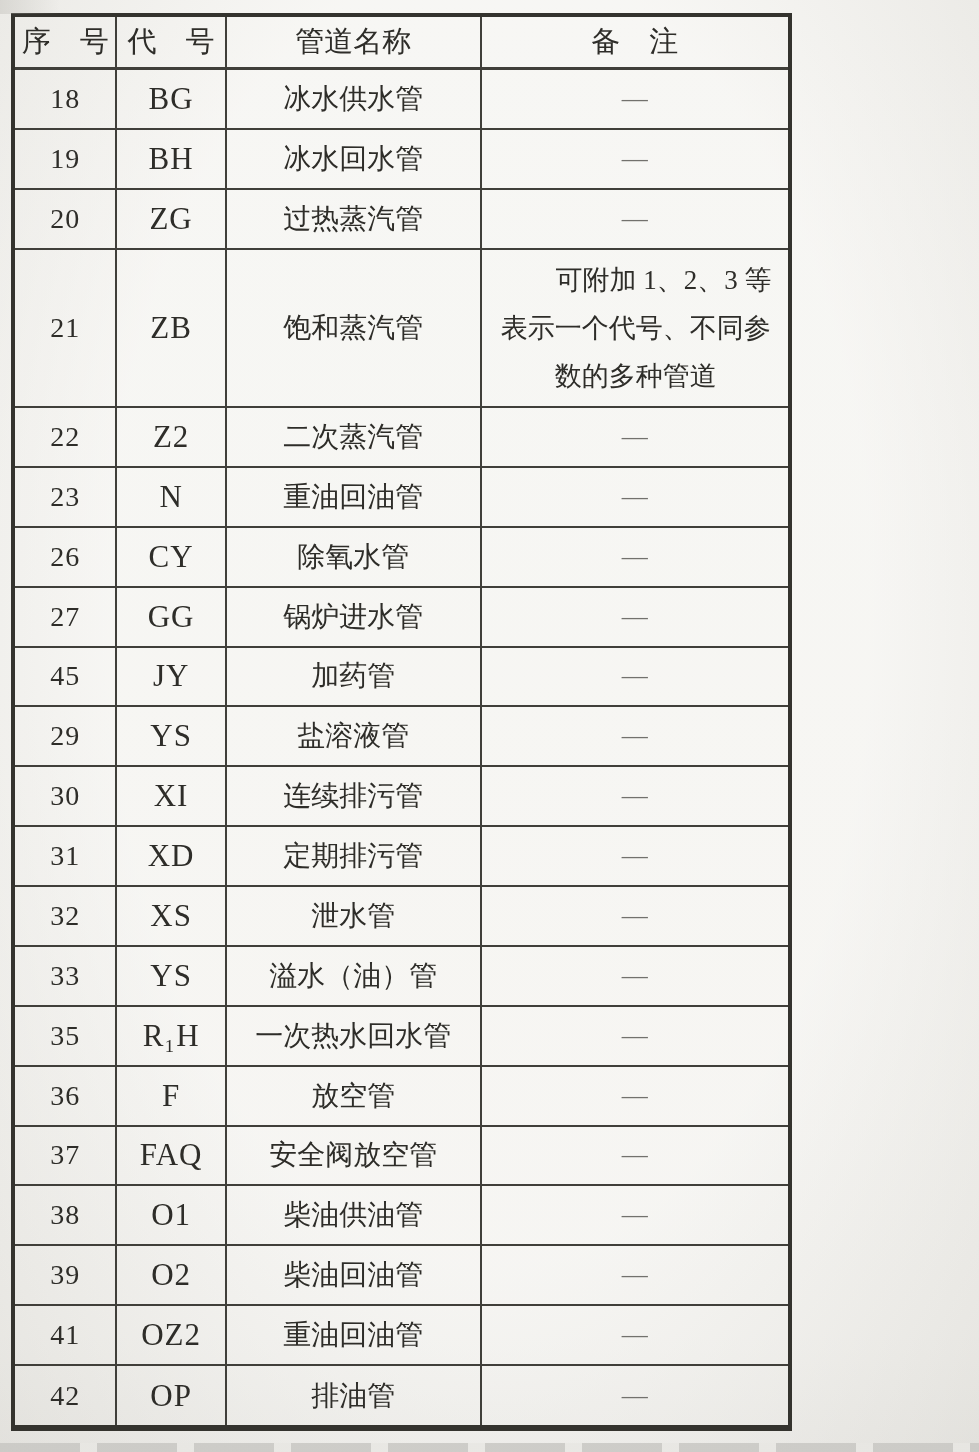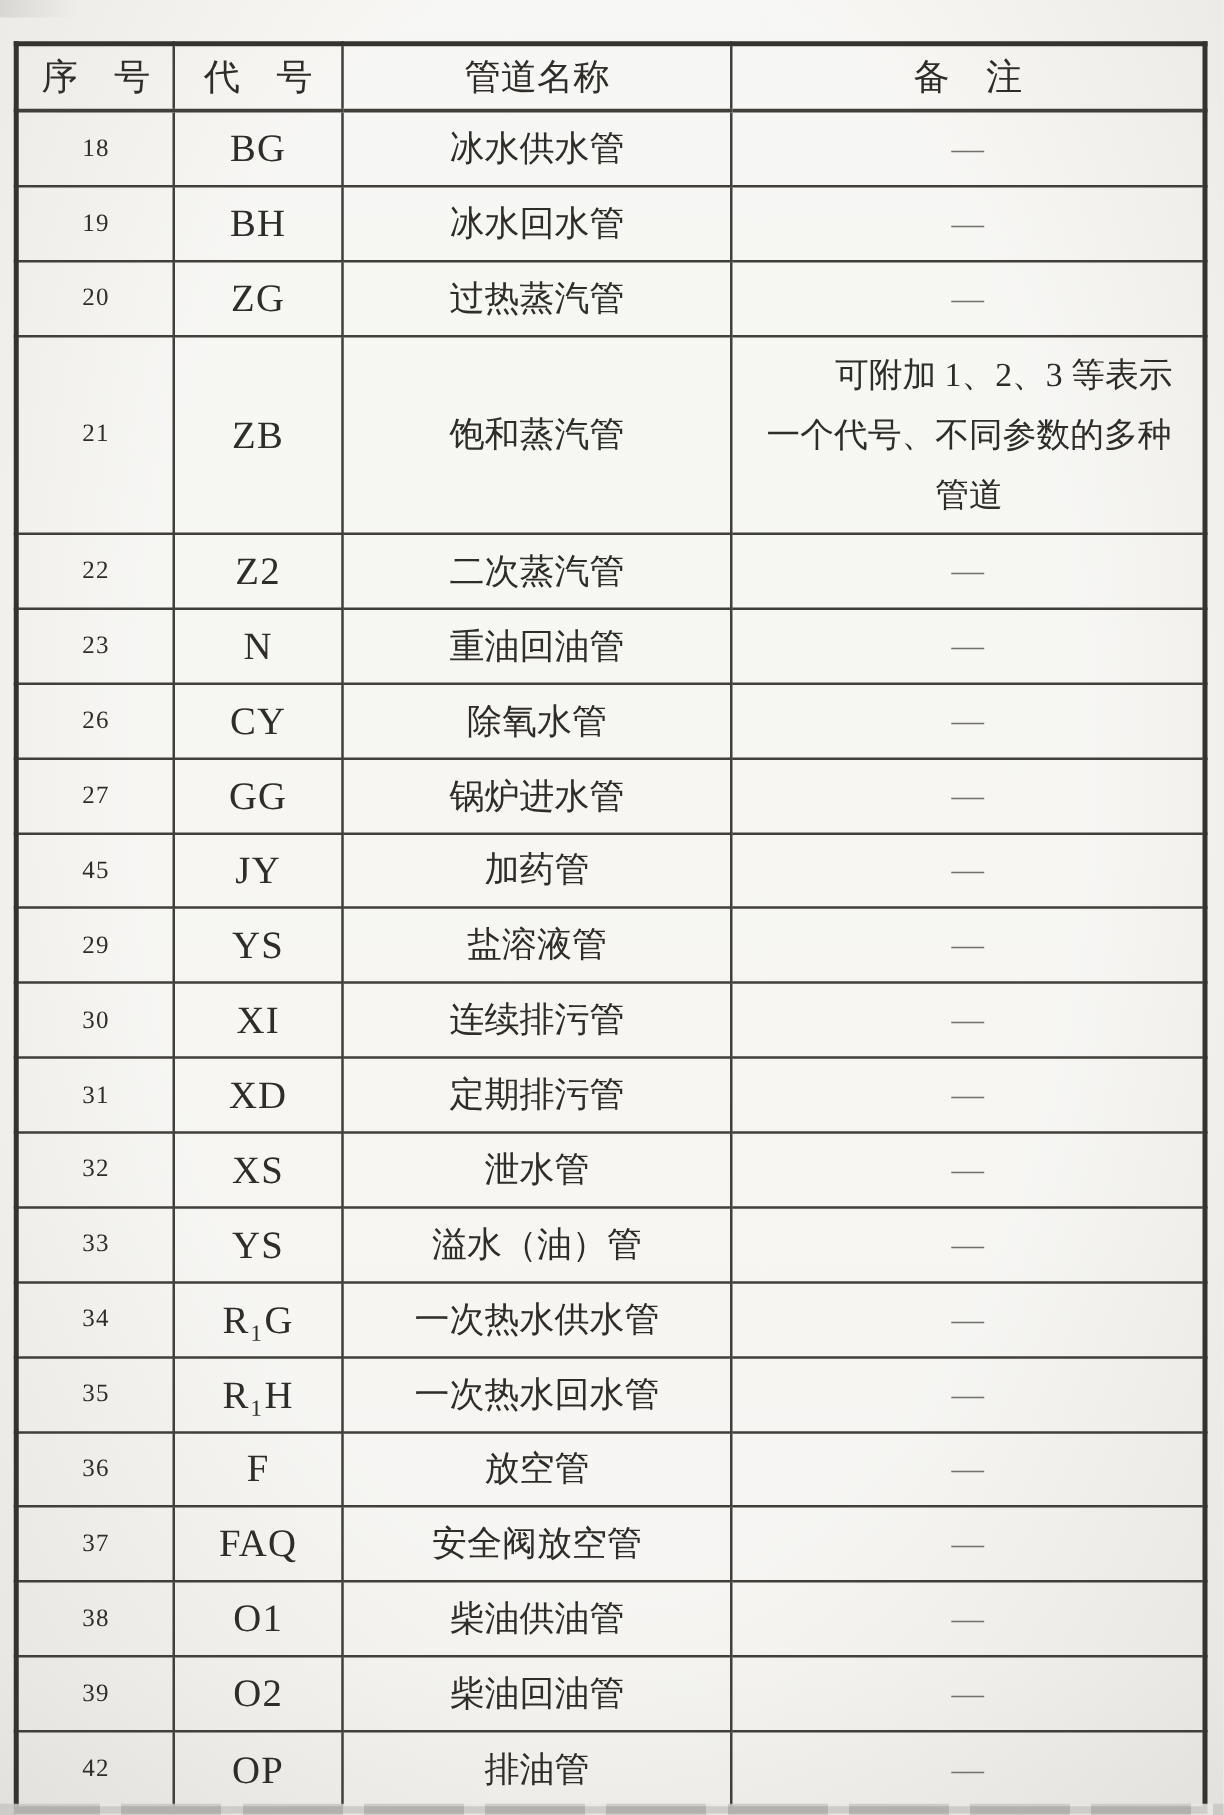--- a/index.html
+++ b/index.html
@@ -10,42 +10,41 @@
     font-family:"Liberation Serif","DejaVu Serif",serif;
   }
   .page {
     position:absolute; inset:0;
     background:
       radial-gradient(ellipse at 50% 42%, rgba(255,255,255,.35) 55%, rgba(190,188,182,.22) 100%),
       linear-gradient(180deg,#f3f2ee 0%, #f1f0ec 92%, #ecebe7 100%);
   }
   table.pipes {
     position:absolute; left:11px; top:13px;
-    width:955px; height:1418px;
+    width:781px; height:1418px;
     border-collapse:collapse; table-layout:fixed;
     border:4px solid #34332e;
     border-bottom-width:6px;
     background:transparent;
-    margin-top:20px;
   }
   th, td {
     border:2px solid #403f3a;
     text-align:center;
     vertical-align:middle;
     color:#2e2d29;
     padding:0;
   }
   thead th {
     height:50px;
     font-size:29px;
     font-weight:normal;
     border-bottom-width:3px;
   }
   td { font-size:28px; }
-  td.num  { font-size:20px; letter-spacing:1px; }
+  td.num  { font-size:28px; letter-spacing:1px; }
   td.code { font-size:31px; letter-spacing:1px; }
   td.dash { color:#72716d; font-size:26px; }
   tr.tall { height:106px; }
   td.remark-para {
     text-align:center;
     padding:6px 14px 6px 16px;
     font-size:27px;
     line-height:1.78;
     text-indent:2.05em;
     color:#2e2d29;
@@ -162,26 +161,20 @@
         <td>泄水管</td>
         <td class="dash">—</td>
       </tr>
       <tr>
         <td class="num">33</td>
         <td class="code">YS</td>
         <td>溢水（油）管</td>
         <td class="dash">—</td>
       </tr>
       <tr>
-        <td class="num">34</td>
-        <td class="code">R₁G</td>
-        <td>一次热水供水管</td>
-        <td class="dash">—</td>
-      </tr>
-      <tr>
         <td class="num">35</td>
         <td class="code">R₁H</td>
         <td>一次热水回水管</td>
         <td class="dash">—</td>
       </tr>
       <tr>
         <td class="num">36</td>
         <td class="code">F</td>
         <td>放空管</td>
         <td class="dash">—</td>
@@ -198,20 +191,26 @@
         <td>柴油供油管</td>
         <td class="dash">—</td>
       </tr>
       <tr>
         <td class="num">39</td>
         <td class="code">O2</td>
         <td>柴油回油管</td>
         <td class="dash">—</td>
       </tr>
       <tr>
+        <td class="num">41</td>
+        <td class="code">OZ2</td>
+        <td>重油回油管</td>
+        <td class="dash">—</td>
+      </tr>
+      <tr>
         <td class="num">42</td>
         <td class="code">OP</td>
         <td>排油管</td>
         <td class="dash">—</td>
       </tr>
     </tbody>
   </table>
 
   <div class="corner-smudge"></div>
   <div class="scan-strip"></div>

